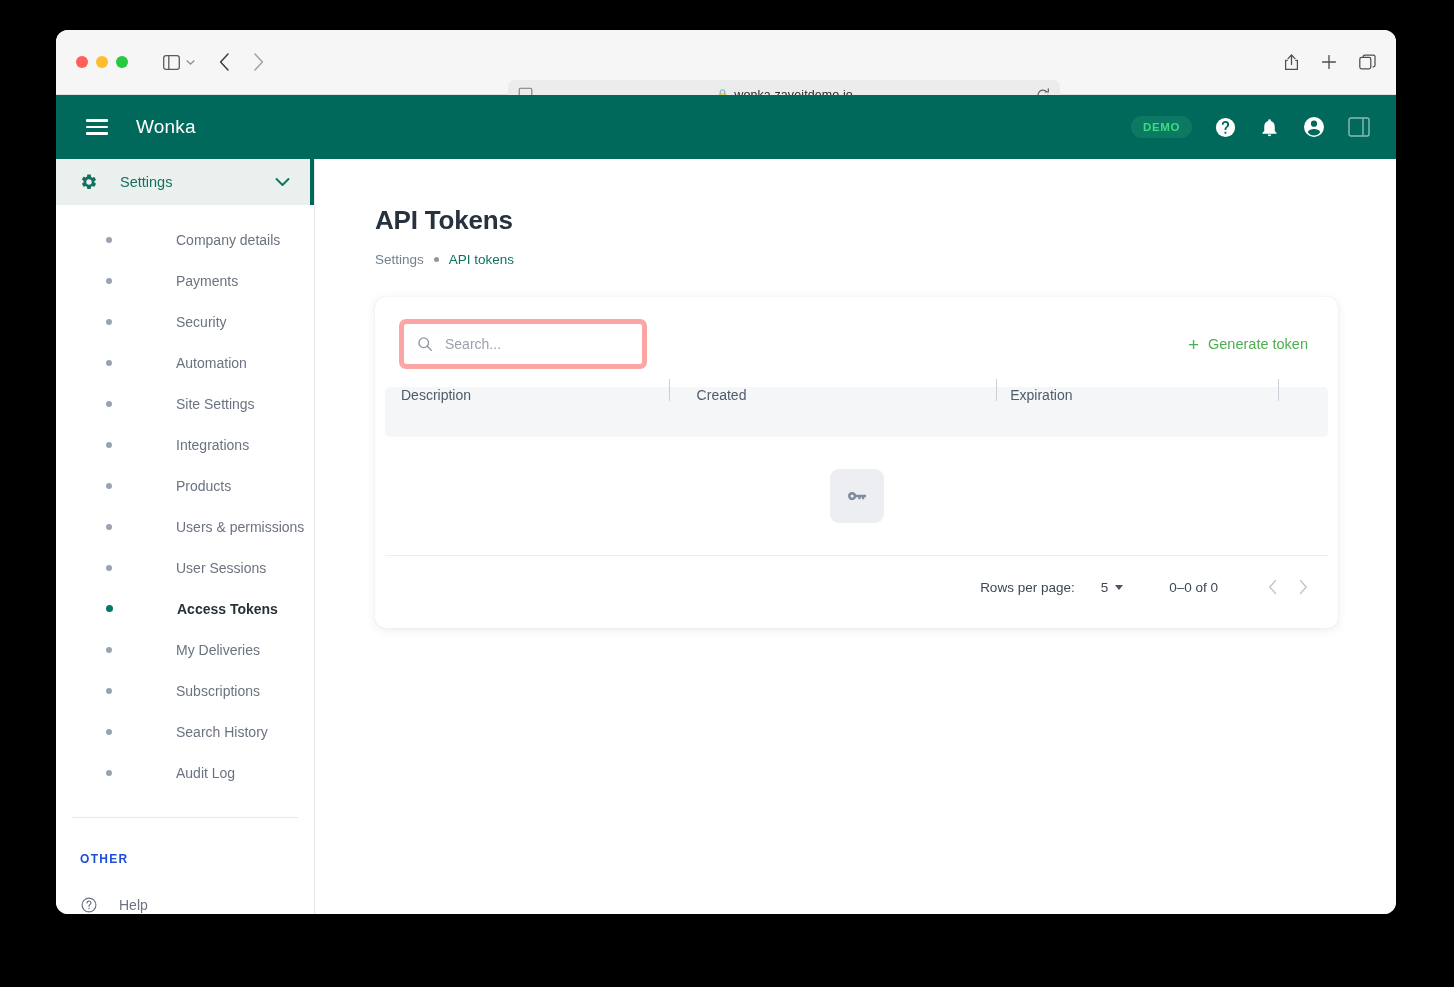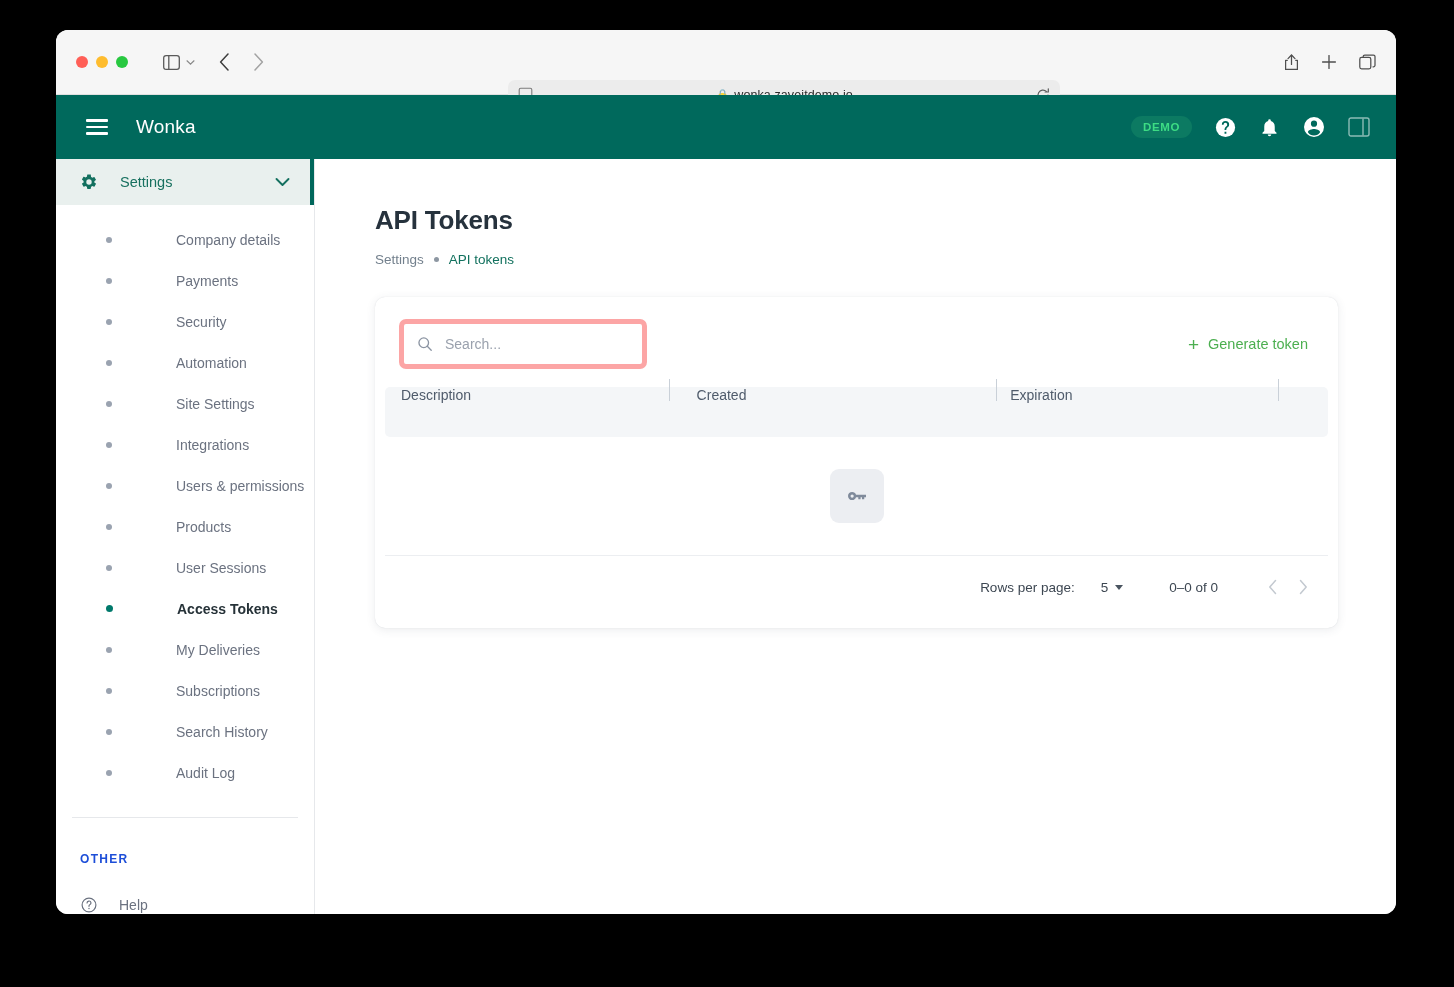--- a/index.html
+++ b/index.html
@@ -528,25 +528,25 @@
         <div class="nav-item">
           <span class="nav-dot"></span>
           <span class="nav-text">Site Settings</span>
         </div>
         <div class="nav-item">
           <span class="nav-dot"></span>
           <span class="nav-text">Integrations</span>
         </div>
         <div class="nav-item">
           <span class="nav-dot"></span>
+          <span class="nav-text">Products</span>
+        </div>
+        <div class="nav-item">
+          <span class="nav-dot"></span>
           <span class="nav-text">Users &amp; permissions</span>
-        </div>
-        <div class="nav-item">
-          <span class="nav-dot"></span>
-          <span class="nav-text">Products</span>
         </div>
         <div class="nav-item">
           <span class="nav-dot"></span>
           <span class="nav-text">User Sessions</span>
         </div>
         <div class="nav-item active">
           <span class="nav-dot"></span>
           <span class="nav-text">Access Tokens</span>
         </div>
         <div class="nav-item">

